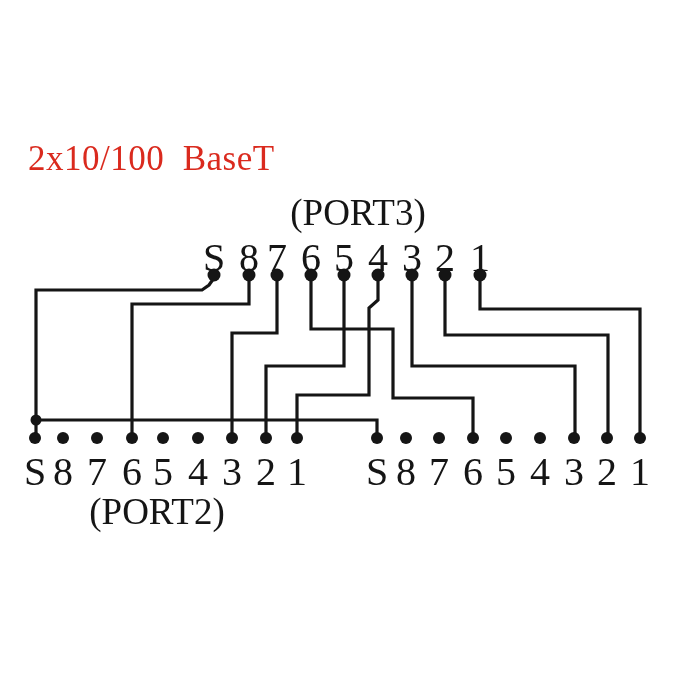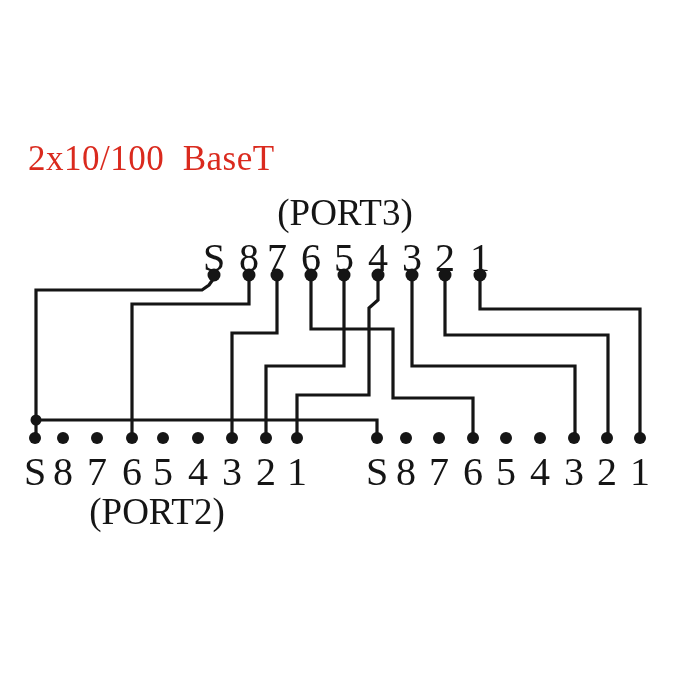--- a/index.html
+++ b/index.html
@@ -9,21 +9,21 @@
   }
   .wiring-svg{position:absolute;left:0;top:0;}
   .title{
     position:absolute;left:28px;top:140px;font-size:35px;line-height:1.1;
     white-space:pre;letter-spacing:0.5px;
   }
   .port-label{
     position:absolute;transform:translateX(-50%);font-size:37px;color:#151515;
     white-space:nowrap;
   }
-  #port3-label{left:345px;top:191px;}
+  #port3-label{left:358px;top:191px;}
   #port2-label{left:157px;top:490px;text-align:right;}
   #port1-label{left:505px;top:490px;}
   .pin-label{
     position:absolute;width:48px;margin-left:-24px;text-align:center;
     font-size:40px;color:#151515;
   }
 </style>
 </head>
 <body>
 

